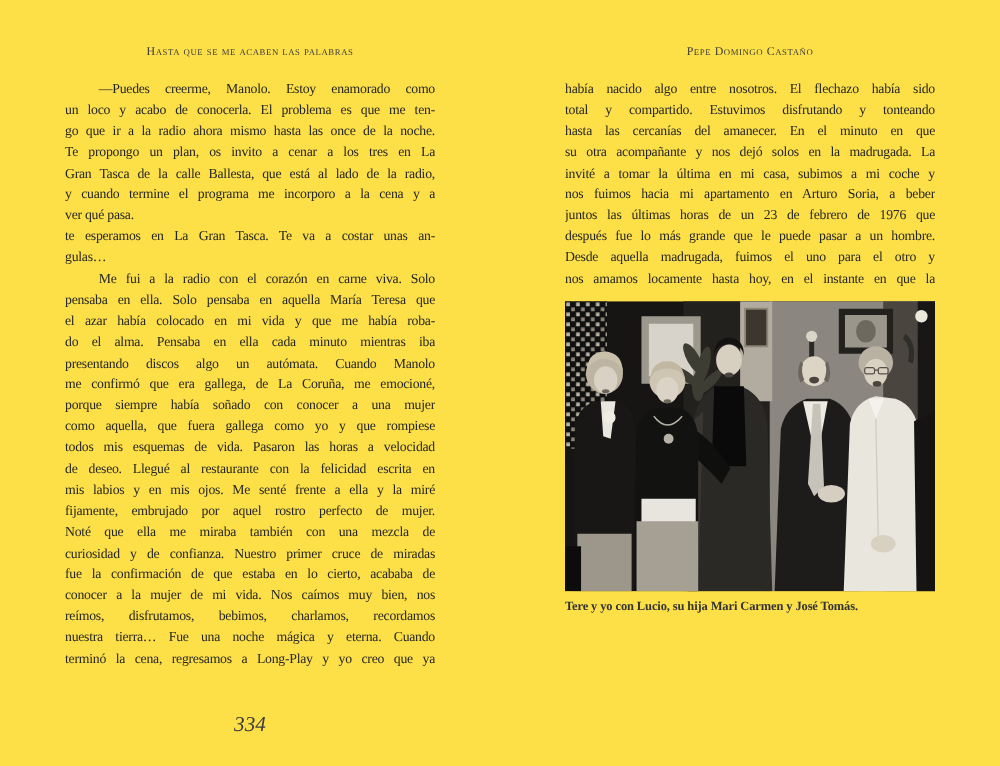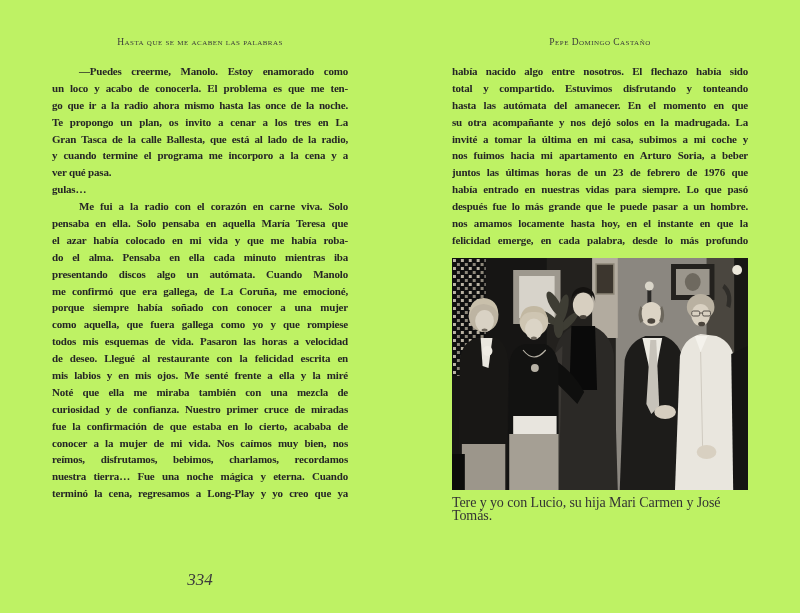--- a/index.html
+++ b/index.html
@@ -2,21 +2,21 @@
 <html><head>
 <meta charset="utf-8">
 <style>
   * { margin: 0; padding: 0; box-sizing: border-box; }
   html, body {
     width: 800px; height: 613px;
     background: #ffffff;
     overflow: hidden;
     font-family: "Liberation Serif", "DejaVu Serif", serif;
   }
-  .spread { position: relative; width: 800px; height: 613px; background: #bef264; }
+  .spread { position: relative; width: 800px; height: 613px; background: #fde047; }
 
   .page {
     position: absolute;
     top: 30px;
     width: 296px;
     height: 565px;
   }
   .page.left  { left: 52px; }
   .page.right { left: 452px; }
 
@@ -37,38 +37,38 @@
     font-size: 11px;
     letter-spacing: -0.2px;
   }
   .line {
     height: 16.9px;
     line-height: 16.9px;
     text-align: justify;
     text-align-last: justify;
     overflow: hidden;
     white-space: nowrap;
-    font-weight: bold;
   }
   .line.indent { text-indent: 27px; }
   .line.para-end { text-align: left; text-align-last: left; }
 
   .photo-block { margin-top: 9px; }
   .photo-frame {
     width: 296px; height: 232px;
     display: block;
   }
   .photo-caption {
     margin-top: 6px;
-    font-size: 14px;
+    font-size: 10px;
     line-height: 13px;
     letter-spacing: -0.1px;
     color: #333333;
     text-align: left;
     text-align-last: left;
+    font-weight: bold;
   }
 
   .folio {
     position: absolute;
     top: 540px; left: 0; right: 0;
     text-align: center;
     font-style: italic;
     font-size: 17px;
     color: #3c3c3c;
   }
@@ -81,59 +81,60 @@
   <div class="page left">
     <div class="running-header">Hasta que se me acaben las palabras</div>
     <div class="text-block">
         <div class="line indent">—Puedes creerme, Manolo. Estoy enamorado como</div>
         <div class="line">un loco y acabo de conocerla. El problema es que me ten-</div>
         <div class="line">go que ir a la radio ahora mismo hasta las once de la noche.</div>
         <div class="line">Te propongo un plan, os invito a cenar a los tres en La</div>
         <div class="line">Gran Tasca de la calle Ballesta, que está al lado de la radio,</div>
         <div class="line">y cuando termine el programa me incorporo a la cena y a</div>
         <div class="line para-end">ver qué pasa.</div>
+        <div class="line">te esperamos en La Gran Tasca. Te va a costar unas an-</div>
         <div class="line para-end">gulas…</div>
         <div class="line indent">Me fui a la radio con el corazón en carne viva. Solo</div>
         <div class="line">pensaba en ella. Solo pensaba en aquella María Teresa que</div>
         <div class="line">el azar había colocado en mi vida y que me había roba-</div>
         <div class="line">do el alma. Pensaba en ella cada minuto mientras iba</div>
         <div class="line">presentando discos algo un autómata. Cuando Manolo</div>
         <div class="line">me confirmó que era gallega, de La Coruña, me emocioné,</div>
         <div class="line">porque siempre había soñado con conocer a una mujer</div>
         <div class="line">como aquella, que fuera gallega como yo y que rompiese</div>
         <div class="line">todos mis esquemas de vida. Pasaron las horas a velocidad</div>
         <div class="line">de deseo. Llegué al restaurante con la felicidad escrita en</div>
         <div class="line">mis labios y en mis ojos. Me senté frente a ella y la miré</div>
+        <div class="line">fijamente, embrujado por aquel rostro perfecto de mujer.</div>
         <div class="line">Noté que ella me miraba también con una mezcla de</div>
         <div class="line">curiosidad y de confianza. Nuestro primer cruce de miradas</div>
         <div class="line">fue la confirmación de que estaba en lo cierto, acababa de</div>
         <div class="line">conocer a la mujer de mi vida. Nos caímos muy bien, nos</div>
         <div class="line">reímos, disfrutamos, bebimos, charlamos, recordamos</div>
         <div class="line">nuestra tierra… Fue una noche mágica y eterna. Cuando</div>
         <div class="line">terminó la cena, regresamos a Long-Play y yo creo que ya</div>
       </div>
     <div class="folio">334</div>
   </div>
 
   <div class="page right">
     <div class="running-header">Pepe Domingo Castaño</div>
 
     <div class="text-block">
       <div>
           <div class="line">había nacido algo entre nosotros. El flechazo había sido</div>
           <div class="line">total y compartido. Estuvimos disfrutando y tonteando</div>
-          <div class="line">hasta las autómata del amanecer. En el momento en que</div>
+          <div class="line">hasta las cercanías del amanecer. En el minuto en que</div>
           <div class="line">su otra acompañante y nos dejó solos en la madrugada. La</div>
           <div class="line">invité a tomar la última en mi casa, subimos a mi coche y</div>
           <div class="line">nos fuimos hacia mi apartamento en Arturo Soria, a beber</div>
           <div class="line">juntos las últimas horas de un 23 de febrero de 1976 que</div>
-          <div class="line">había entrado en nuestras vidas para siempre. Lo que pasó</div>
           <div class="line">después fue lo más grande que le puede pasar a un hombre.</div>
+          <div class="line">Desde aquella madrugada, fuimos el uno para el otro y</div>
           <div class="line">nos amamos locamente hasta hoy, en el instante en que la</div>
-          <div class="line">felicidad emerge, en cada palabra, desde lo más profundo</div>
         </div>
 
       <div class="photo-block">
 
         <svg class="photo-frame" viewBox="0 0 300 232" preserveAspectRatio="none" role="img" aria-label="black-and-white group photo">
           <defs>
             <pattern id="chk" width="8" height="8" patternUnits="userSpaceOnUse">
               <rect width="8" height="8" fill="#101010"></rect>
               <rect x="1" y="1" width="3" height="3" fill="#b9b2a3"></rect>
               <rect x="5" y="5" width="3" height="3" fill="#8e887b"></rect>

